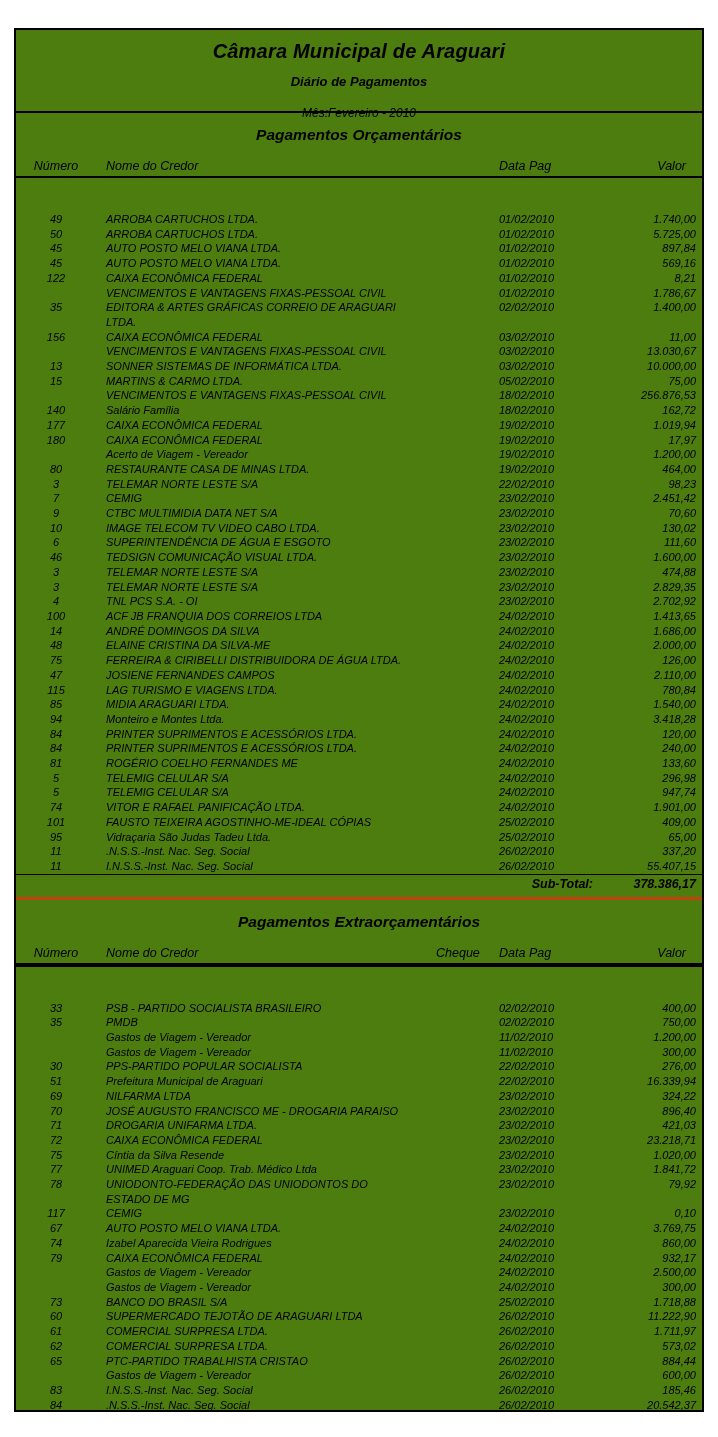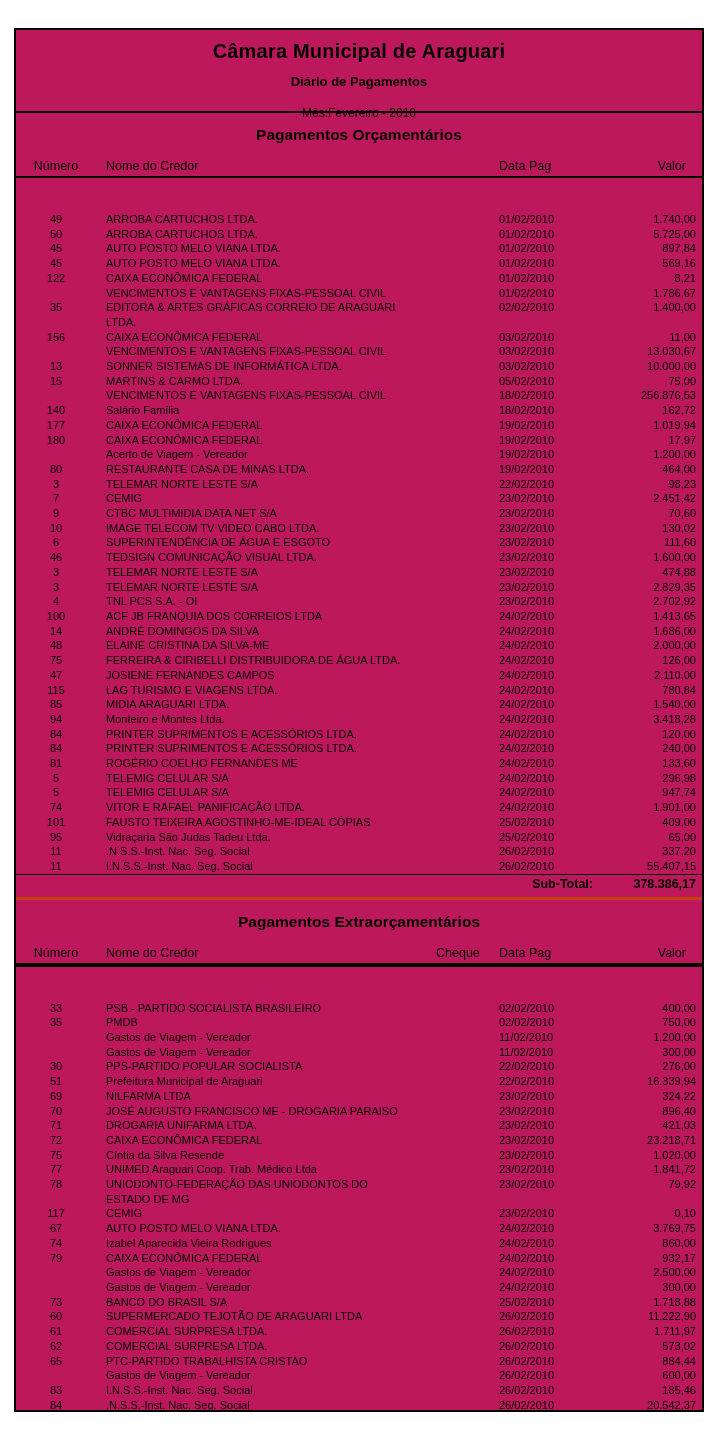--- a/index.html
+++ b/index.html
@@ -9,22 +9,23 @@
     font-family:"Liberation Sans","DejaVu Sans",sans-serif;
     color:#000;
     position:relative;
     -webkit-font-smoothing:antialiased;
   }
   .page {
     position:absolute; left:14px; top:28px;
     width:690px; height:1384px;
     border:2px solid #000;
     box-sizing:border-box;
-    background:#be185d;
+    background:#4d7c0f;
     overflow:hidden;
+    font-style:italic;
   }
   
   .report-header {
     text-align:center;
     border-bottom:2px solid #000;
     padding-top:6px;
     height:83px;
     box-sizing:border-box;
   }
   .report-title { font-size:20px; font-weight:bold; margin:4px 0 11px 0; letter-spacing:0.2px; }

